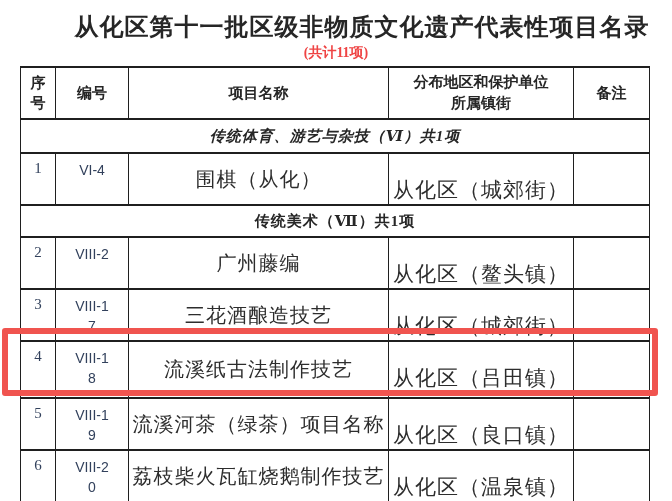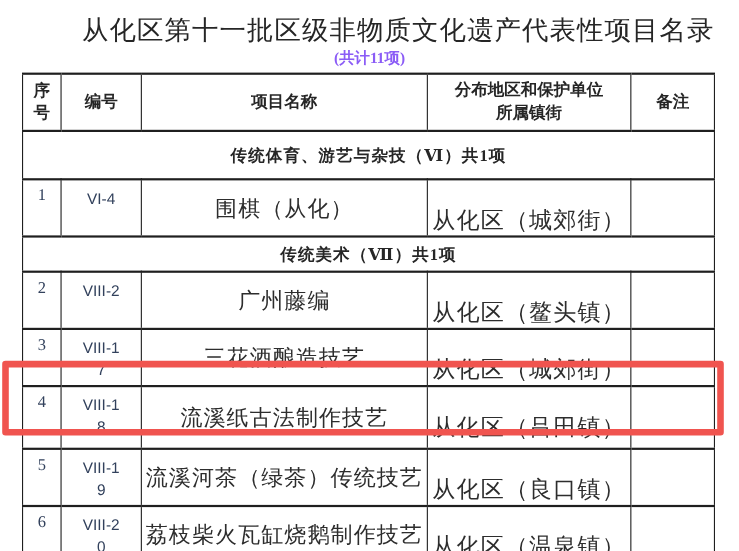--- a/index.html
+++ b/index.html
@@ -18,49 +18,49 @@
     position:relative;
     width:672px;height:501px;
     background:#ffffff;
     overflow:hidden;
   }
   .doc-title{
     padding-top:11px;
     padding-left:52px;            
     text-align:center;
     font-size:24px;
-    font-weight:400;
+    font-weight:700;
     letter-spacing:1px;
     color:#262626;
     white-space:nowrap;
   }
   .doc-subtitle{
     margin-top:1px;
     text-align:center;
     font-size:14px;
     font-weight:700;
-    color:#8b5cf6;
+    color:#ef4444;
   }
   table.heritage{
     position:absolute;
     top:66px;left:20px;
     width:629px;
     border-collapse:collapse;
     table-layout:fixed;
   }
   .heritage th,.heritage td{
     border:1px solid var(--line);
     border-top-width:2px;
     border-bottom-width:2px;
     text-align:center;
     overflow:hidden;
   }
   
   .h-head{height:52px;border-radius:14px;}
-  .h-sec1{height:44px;}
+  .h-sec1{height:34px;font-style:italic;}
   .h-row1{height:38px;}
   .h-sec2{height:32px;}
   .h-row2{height:36px;}
   .h-sec3{height:32px;}
   .h-row3{height:44px;}
   .h-row4{height:57px;}
   .h-row5{height:52px;}
   .h-row6{height:52px;}
   .h-clip{height:40px;}
   
@@ -182,21 +182,21 @@
       <tr class="h-row4">
         <td class="c-serial">4</td>
         <td class="c-code"><span class="code">VIII-18</span></td>
         <td class="c-name">流溪纸古法制作技艺</td>
         <td class="c-district">从化区（吕田镇）</td>
         <td class="c-note"></td>
       </tr>
       <tr class="h-row5">
         <td class="c-serial">5</td>
         <td class="c-code"><span class="code">VIII-19</span></td>
-        <td class="c-name">流溪河茶（绿茶）传统技艺</td>
+        <td class="c-name">流溪河茶（绿茶）项目名称</td>
         <td class="c-district">从化区（良口镇）</td>
         <td class="c-note"></td>
       </tr>
       <tr class="h-row6">
         <td class="c-serial">6</td>
         <td class="c-code"><span class="code">VIII-20</span></td>
         <td class="c-name">荔枝柴火瓦缸烧鹅制作技艺</td>
         <td class="c-district">从化区（温泉镇）</td>
         <td class="c-note"></td>
       </tr>

